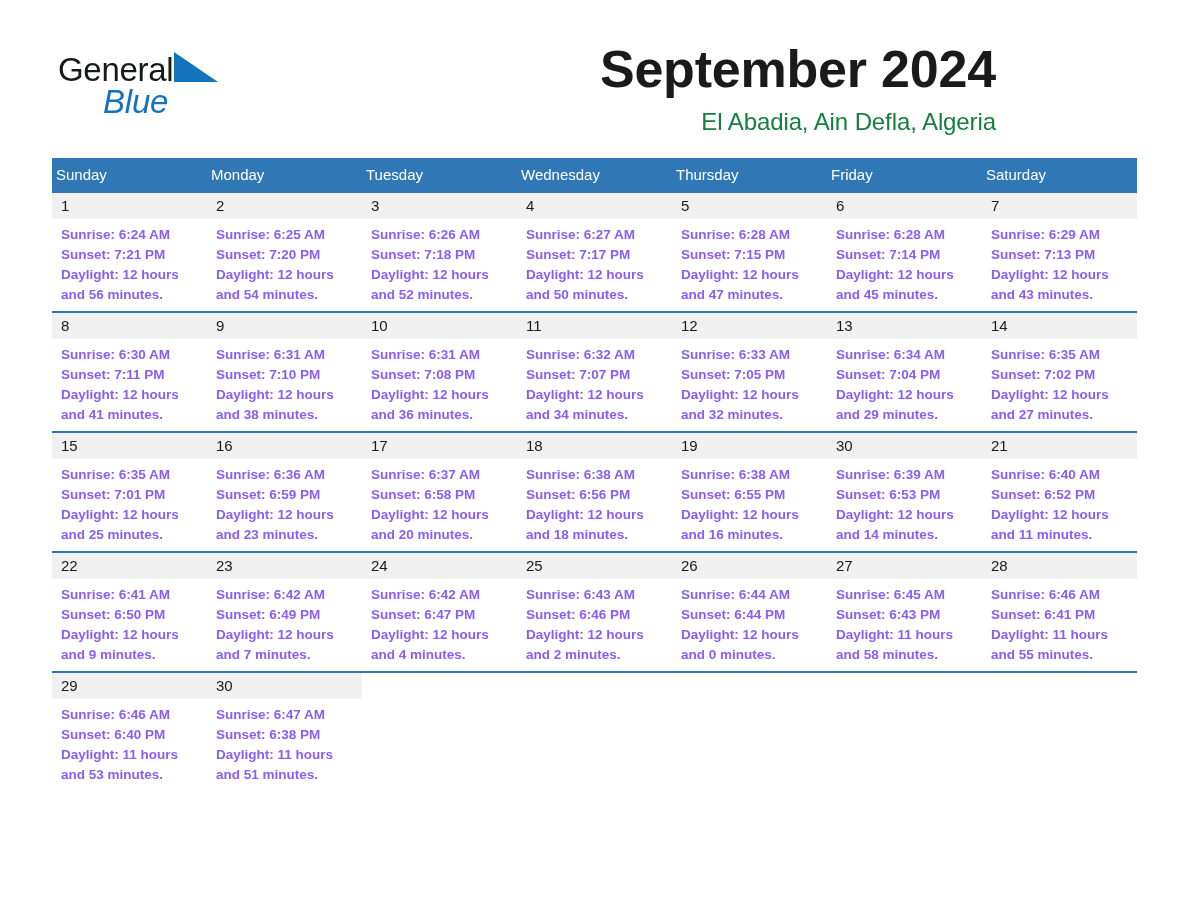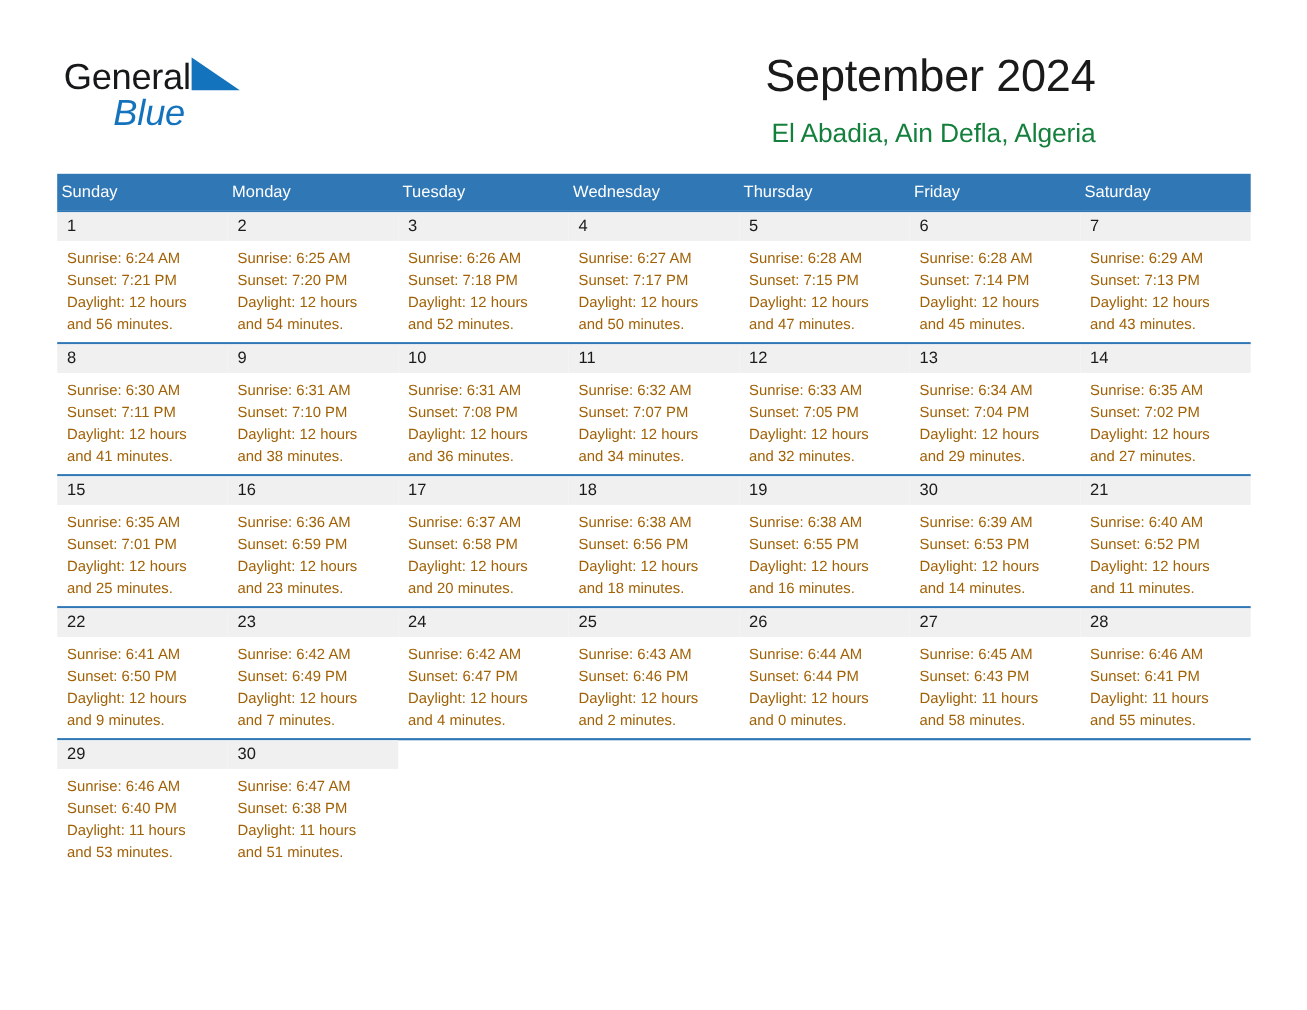--- a/index.html
+++ b/index.html
@@ -60,24 +60,24 @@
     font-style: italic;
   }
 
   .title-wrap {
     position: absolute;
     right: 52px;
     top: 44px;
     text-align: right;
   }
   .month-title {
-    font-size: 41px;
+    font-size: 52px;
     line-height: 50px;
     color: #1a1a1a;
-    font-weight: normal;
+    font-weight: bold;
     letter-spacing: -0.2px;
   }
   .location {
     font-size: 24px;
     line-height: 32px;
     color: #15803d;
     margin-top: 12px;
     letter-spacing: -0.1px;
   }
 
@@ -127,21 +127,22 @@
     color: #1a1a1a;
     box-sizing: border-box;
   }
   .day.empty .day-number {
     background: transparent;
   }
   .day-info {
     padding: 6px 9px 0 9px;
     font-size: 13.5px;
     line-height: 20px;
-    color: #a16207;
+    color: #8b5cf6;
+    font-weight: bold;
   }
   .day-info div {
     white-space: nowrap;
   }
 </style>
 </head>
 <body>
 
 <div class="page">
 

